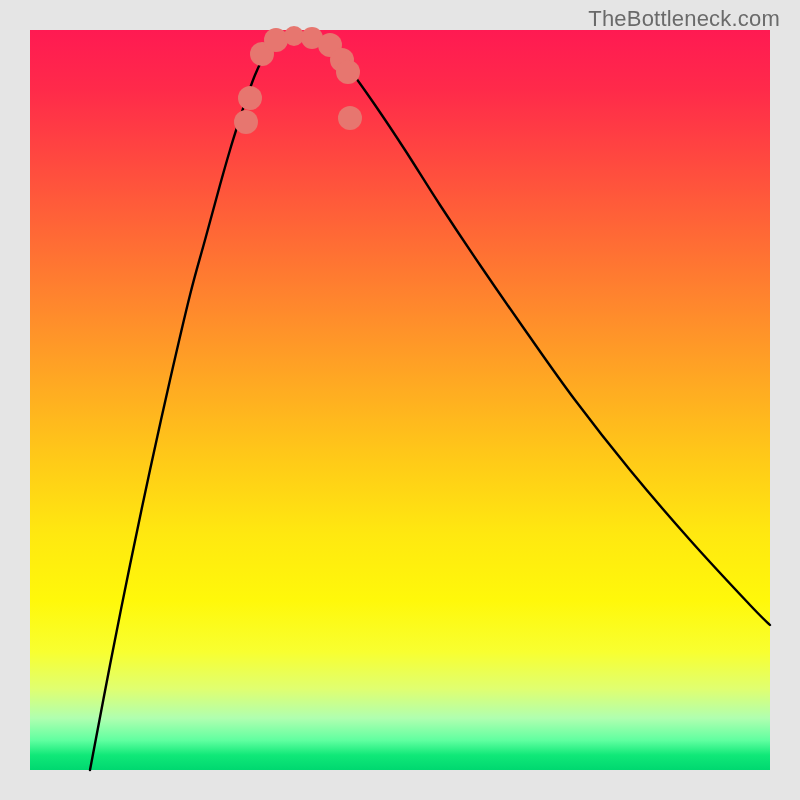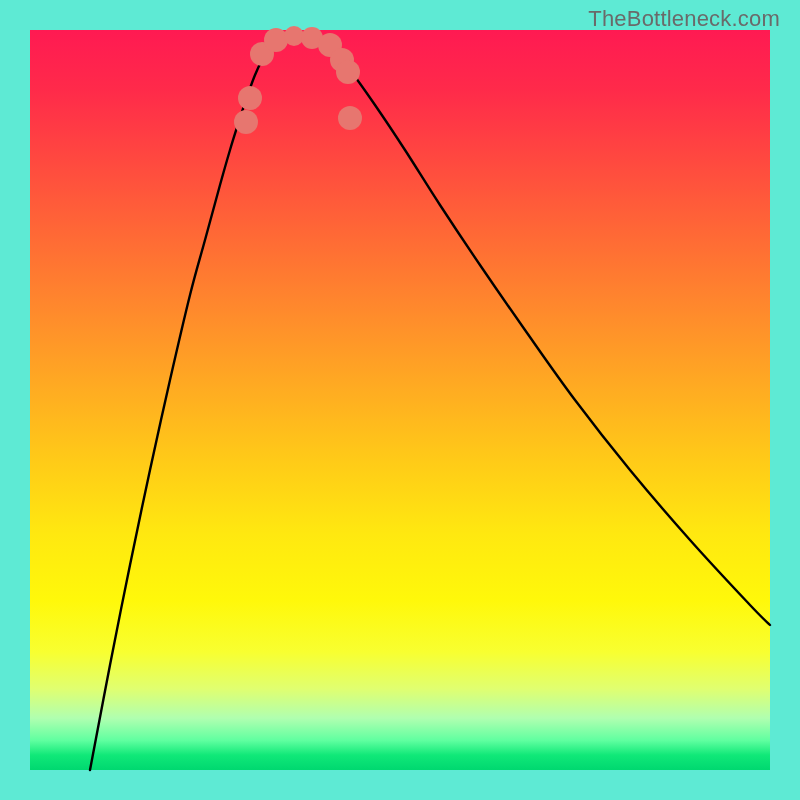--- a/index.html
+++ b/index.html
@@ -1,21 +1,21 @@
 <!DOCTYPE html>
 <html><head>
 <meta charset="utf-8">
 <style>
   * { margin: 0; padding: 0; box-sizing: border-box; }
   html, body { width: 800px; height: 800px; overflow: hidden; }
   body { background: #000; font-family: Arial, sans-serif; }
   .outer {
     width: 800px;
     height: 800px;
-    background: #5eead4;
+    background: #e5e5e5;
     position: relative;
   }
   .plot {
     position: absolute;
     left: 30px;
     top: 30px;
     width: 740px;
     height: 740px;
     background: linear-gradient(to bottom,
       #ff1a52 0%,

